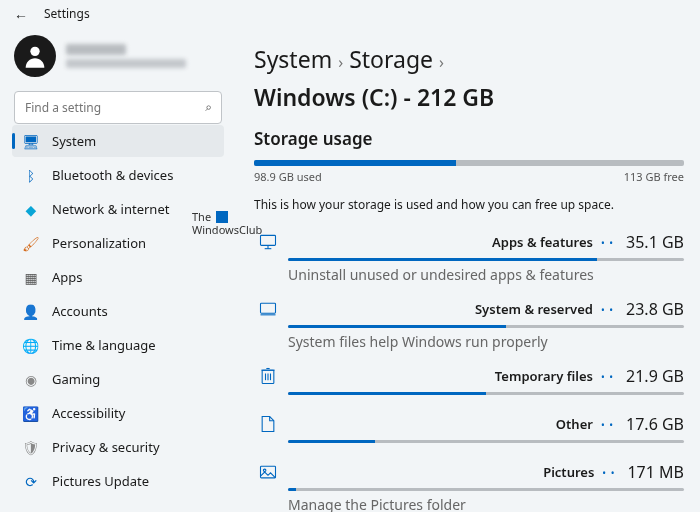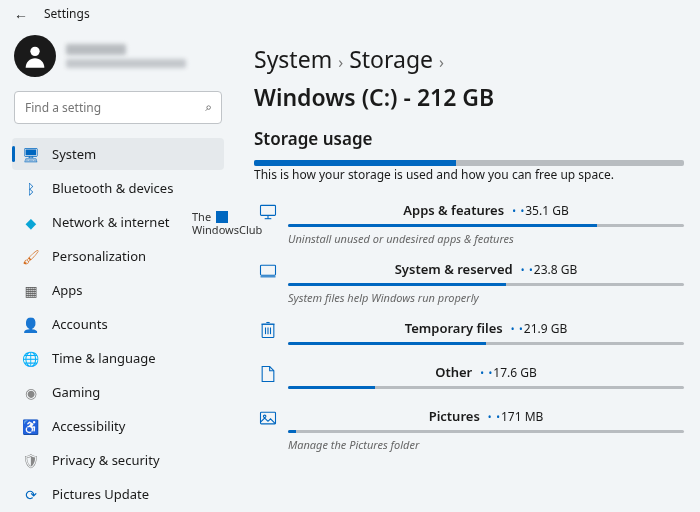--- a/index.html
+++ b/index.html
@@ -8,21 +8,21 @@
   .back { font-size:14px; cursor:pointer; margin-right:16px; }
   .title { font-size:12px; }
   .layout { display:flex; }
   .sidebar { width:232px; padding:0 8px 0 12px; }
   .profile { display:flex; align-items:center; margin:4px 0 14px 2px; }
   .avatar { width:42px; height:42px; border-radius:50%; background:#1a1a1a; display:flex; align-items:center; justify-content:center; }
   .avatar svg { width:28px; height:28px; fill:#fff; }
   .profile-txt { margin-left:10px; }
   .blur1 { width:60px; height:11px; background:#b8bcc0; border-radius:2px; filter:blur(2px); margin-bottom:4px; }
   .blur2 { width:120px; height:9px; background:#c3c7cb; border-radius:2px; filter:blur(2px); }
-  .search { position:relative; margin:0 2px 14px; }
+  .search { position:relative; margin:0 2px 1px; }
   .search input { width:100%; padding:7px 30px 7px 10px; border:1px solid #c0c4c8; border-radius:4px; background:#fff; font-size:12px; outline:none; }
   .search-ic { position:absolute; right:10px; top:7px; font-size:12px; color:#555; }
   .nav { display:flex; flex-direction:column; gap:2px; }
   .nav-item { display:flex; align-items:center; padding:7px 10px; border-radius:4px; cursor:pointer; font-size:13px; position:relative; }
   .nav-item.sel { background:#e5e9ec; }
   .nav-item.sel::before { content:""; position:absolute; left:0; top:8px; bottom:8px; width:3px; background:#0067c0; border-radius:2px; }
   .nic { width:18px; height:18px; margin-right:12px; display:flex; align-items:center; justify-content:center; font-size:14px; }
   .wmark { position:absolute; left:192px; top:211px; font-size:11px; line-height:1.15; color:#333; text-align:left; }
   .wmark .wic { display:inline-block; width:12px; height:12px; background:linear-gradient(#0067c0,#0067c0); margin-left:2px; vertical-align:top; }
   .main { flex:1; padding:12px 16px 0 22px; overflow:hidden; }
@@ -31,27 +31,27 @@
   .crumbs .cur { font-weight:600; }
   .sub { font-size:17px; font-weight:600; margin-bottom:10px; }
   .totbar { height:6px; background:#b8bcc0; border-radius:2px; overflow:hidden; }
   .totfill { height:100%; background:#0067c0; }
   .totlbl { display:flex; justify-content:space-between; font-size:11px; color:#555; margin:3px 0 12px; }
   .desc { font-size:12px; margin-bottom:14px; }
   .cat { display:flex; align-items:flex-start; padding:4px 0 10px; cursor:pointer; }
   .cic { width:28px; display:flex; justify-content:center; margin-top:1px; color:#0067c0; }
   .cic svg { width:20px; height:20px; fill:none; stroke:#0067c0; stroke-width:1.3; }
   .cbody { flex:1; margin-left:6px; }
-  .crow { display:flex; justify-content:center; align-items:center; }
+  .crow { display:flex; justify-content:flex-end; align-items:center; }
   .cname { font-size:13px; font-weight:600; }
   .spin { display:inline-block; margin-left:8px; font-size:10px; color:#0067c0; letter-spacing:1px; }
-  .csize { font-size:12px; }
+  .csize { font-size:16px;margin-left:12px; }
   .cbar { height:3px; background:#b8bcc0; border-radius:2px; margin:5px 0 4px; overflow:hidden; }
   .cfill { height:100%; background:#0067c0; }
-  .chint { font-size:11px; color:#666;font-style:italic; }
+  .chint { font-size:14px; color:#666; }
 </style>
 </head>
 <body>
 
 <div class="top">
   <span class="back">←</span>
   <span class="title">Settings</span>
 </div>
 
 <div class="layout">
@@ -125,20 +125,24 @@
       <span>System</span>
       <span class="sep">›</span>
       <span>Storage</span>
       <span class="sep">›</span>
       <span class="cur">Windows (C:) - 212 GB</span>
     </div>
     <div class="sub">Storage usage</div>
     <div class="totbar">
         <div class="totfill" id="totfill" style="width: 47%;"></div>
       </div>
+    <div class="totlbl">
+      <span>98.9 GB used</span>
+      <span>113 GB free</span>
+    </div>
     <div class="desc">This is how your storage is used and how you can free up space.</div>
     <div id="cats">
         <div class="cat">
     <div class="cic">
             <svg viewBox="0 0 24 24">
               <rect x="3" y="4" width="18" height="12" rx="1"></rect>
               <line x1="8" y1="20" x2="16" y2="20"></line>
               <line x1="12" y1="16" x2="12" y2="20"></line>
             </svg>
           </div>

